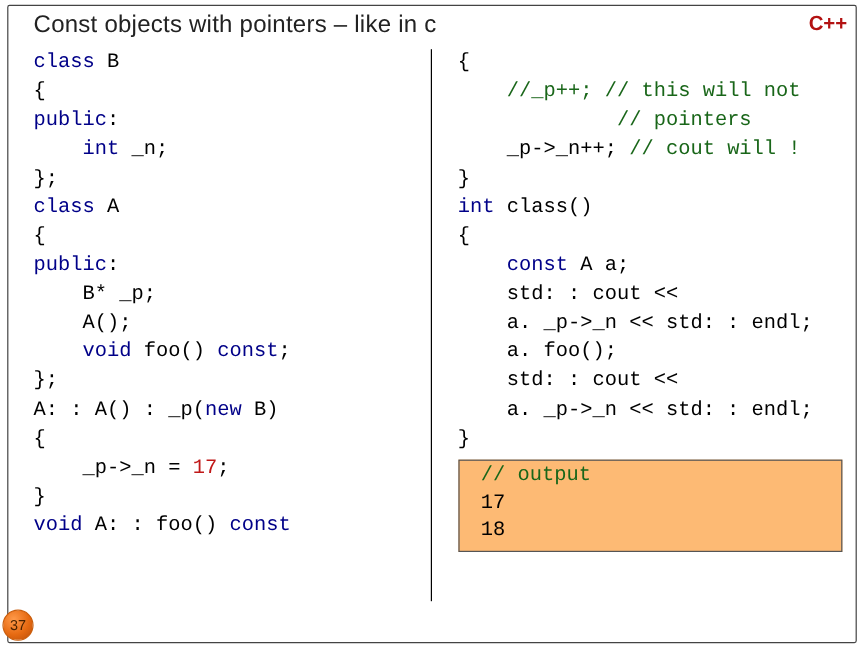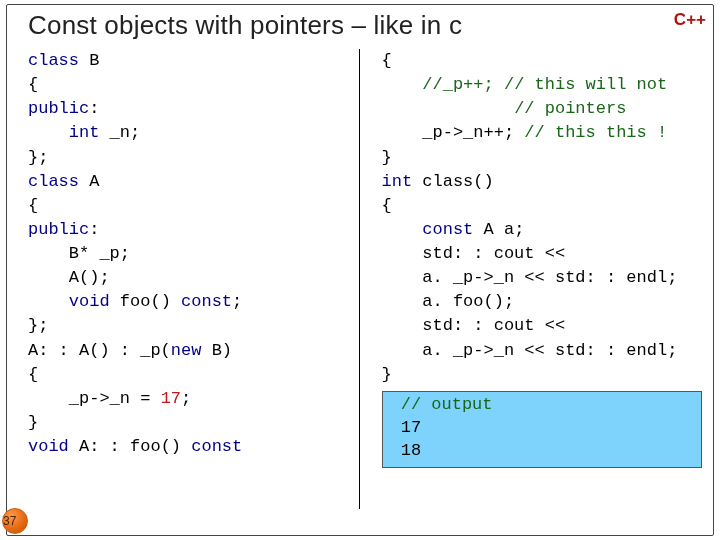--- a/index.html
+++ b/index.html
@@ -11,21 +11,21 @@
     position: relative;
     overflow: hidden;
   }
   .slide {
     width: 100%;
     height: 100%;
     position: relative;
     padding: 10px 18px 10px 28px;
   }
   .title {
-    font-size: 26px;
+    font-size: 20px;
     font-weight: 400;
     color: #222;
     margin-bottom: 8px;
     letter-spacing: 0.2px;
   }
   .lang-badge {
     position: absolute;
     top: 10px;
     right: 14px;
     font-weight: 700;
@@ -52,40 +52,41 @@
     padding-right: 10px;
   }
   .col-right {
     padding-left: 10px;
   }
   .kw { color: #000088; font-weight: 400; }
   .num { color: #c01818; }
   .com { color: #196619; }
   .output-box {
     border: 1px solid #555;
-    background: #7dd3fc;
+    background: #fdba74;
     margin-top: 4px;
     padding: 2px 8px 4px 8px;
     font-family: "Courier New", Courier, monospace;
     font-size: 17px;
     line-height: 1.35;
     white-space: pre;
   }
   .output-box .outlbl { color: #196619; }
   .page-dot {
     position: absolute;
     left: 2px;
     bottom: 6px;
     width: 26px;
     height: 26px;
     border-radius: 50%;
     background: radial-gradient(circle at 35% 30%, #ff9a4a 0%, #e66a12 55%, #bb4e08 100%);
     border: 1px solid #c95d0c;
     display: flex;
     align-items: center;
+    justify-content: center;
     font-size: 12px;
     color: #4a2300;
     font-weight: 400;
   }
   .frame {
     position: absolute;
     left: 6px; right: 6px; top: 4px; bottom: 4px;
     border: 1px solid #444;
     border-radius: 2px;
     pointer-events: none;
@@ -115,21 +116,21 @@
 <span>    </span><span class="kw">void</span><span> foo() </span><span class="kw">const</span><span>;</span>
 <span>};</span>
 <span>A: : A() : _p(</span><span class="kw">new</span><span> B)</span>
 <span>{</span>
 <span>    _p-&gt;_n = </span><span class="num">17</span><span>;</span>
 <span>}</span>
 <span class="kw">void</span><span> A: : foo() </span><span class="kw">const</span></div>
     <div class="col col-right"><span>{</span>
 <span>    </span><span class="com">//_p++; // this will not</span>
 <span>             </span><span class="com">// pointers</span>
-<span>    _p-&gt;_n++; </span><span class="com">// this this !</span>
+<span>    _p-&gt;_n++; </span><span class="com">// cout will !</span>
 <span>}</span>
 <span class="kw">int</span><span> class()</span>
 <span>{</span>
 <span>    </span><span class="kw">const</span><span> A a;</span>
 <span>    std: : cout &lt;&lt;</span>
 <span>    a. _p-&gt;_n &lt;&lt; std: : endl;</span>
 <span>    a. foo();</span>
 <span>    std: : cout &lt;&lt;</span>
 <span>    a. _p-&gt;_n &lt;&lt; std: : endl;</span>
 <span>}</span>

